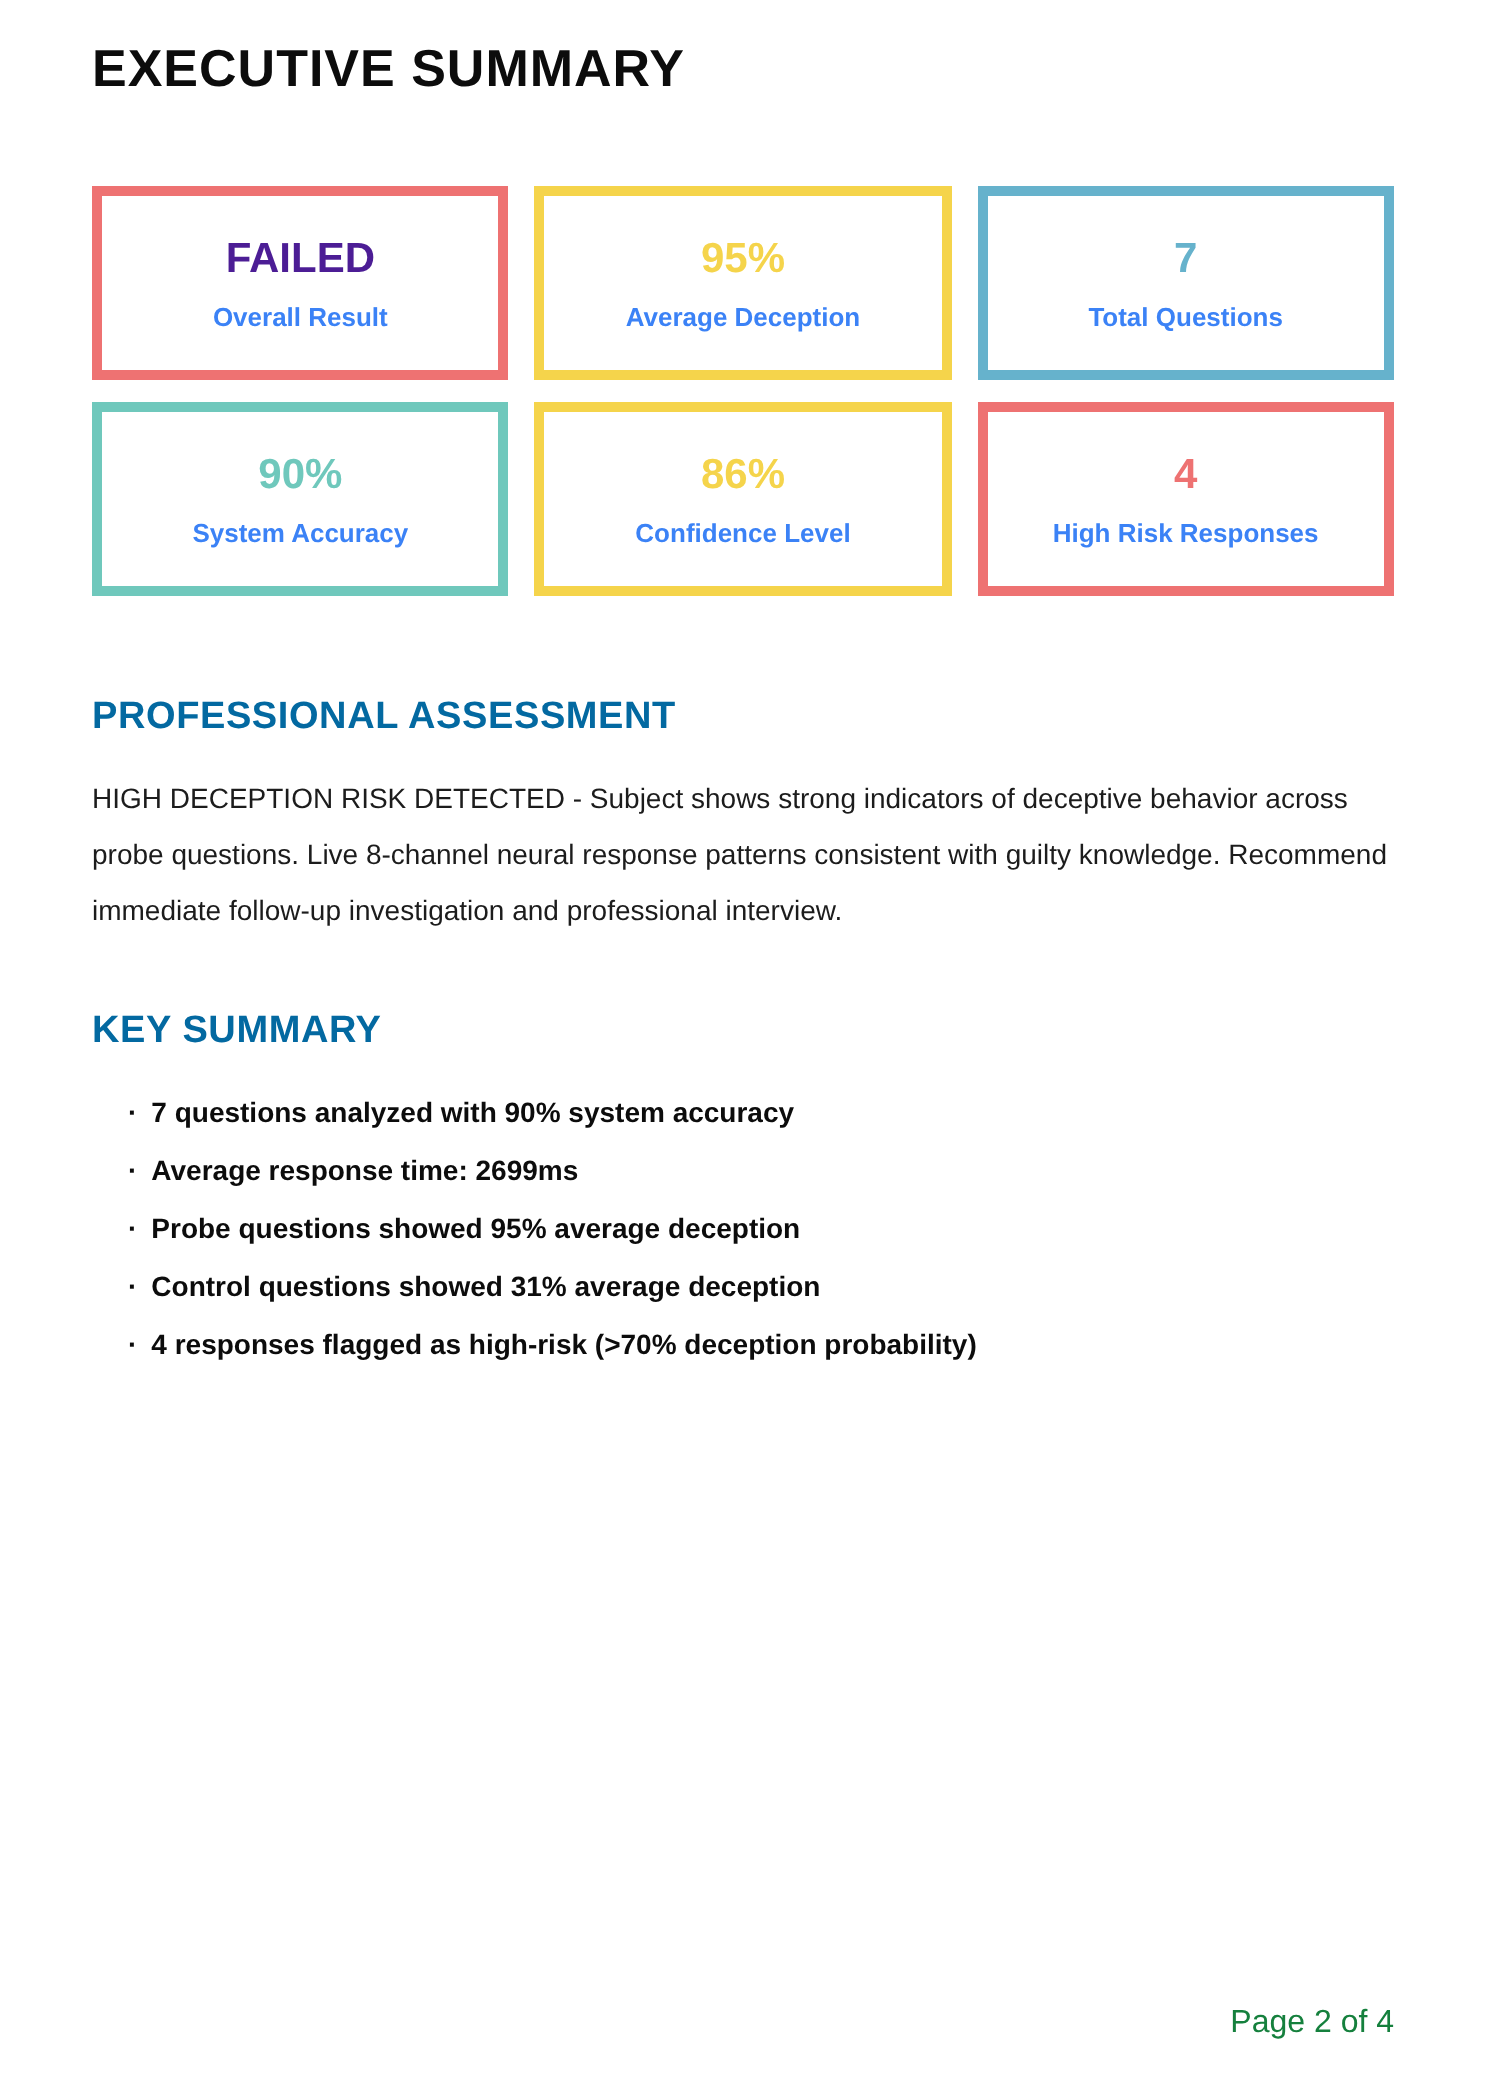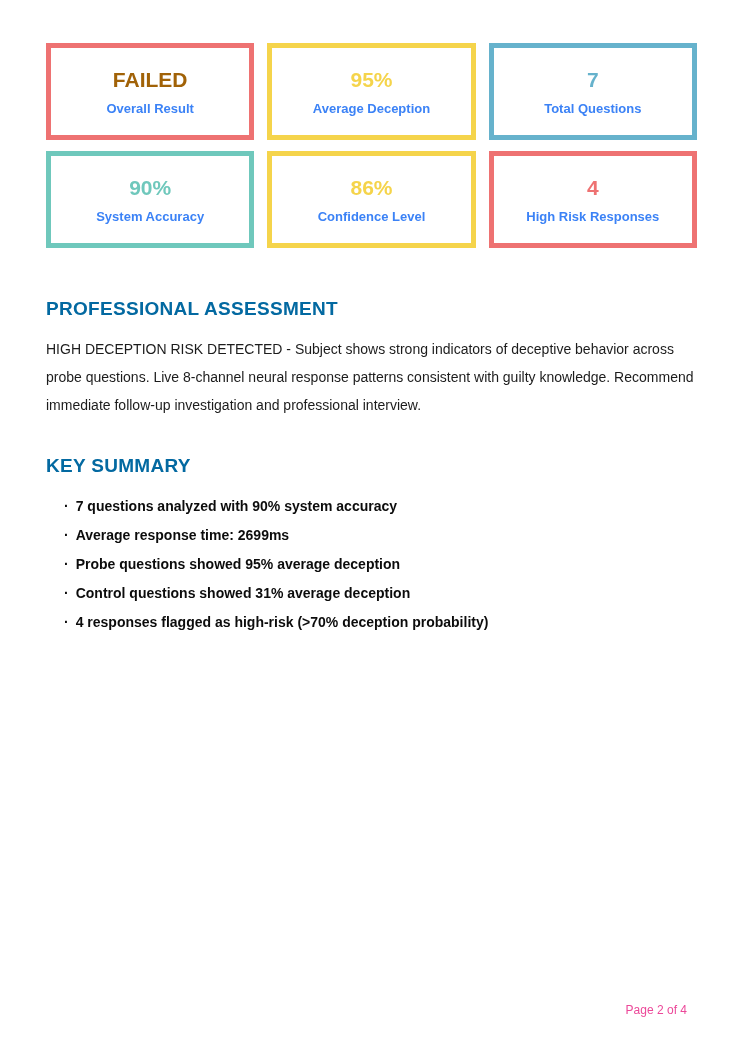--- a/index.html
+++ b/index.html
@@ -89,37 +89,38 @@
     color: #0c0c0c;
     margin-bottom: 15px;
     line-height: 1;
   }
   .bullet-dot {
     display: inline-block;
     margin-right: 7px;
   }
   .page-footer {
     position: absolute;
-    right: 56px;
+    right: 46px;
     top: 1003px;
-    font-size: 12px;
-    color: #ec4899;
+    font-size: 16px;
+    color: #15803d;
   }
 </style>
 </head>
 <body>
 
 <div class="page">
   <div class="content">
 
+    <h1 class="doc-title">EXECUTIVE SUMMARY</h1>
 
     <div class="cards-grid">
 
       <div class="stat-card" style="border-color: rgb(238, 114, 114);">
-        <div class="stat-value" style="color: #a16207;">FAILED</div>
+        <div class="stat-value" style="color: #4c1d95;">FAILED</div>
         <div class="stat-label">Overall Result</div>
       </div>
 
       <div class="stat-card" style="border-color: rgb(245, 212, 75);">
         <div class="stat-value" style="color: rgb(245, 212, 75);">95%</div>
         <div class="stat-label">Average Deception</div>
       </div>
 
       <div class="stat-card" style="border-color: rgb(102, 178, 204);">
         <div class="stat-value" style="color: rgb(102, 178, 204);">7</div>

